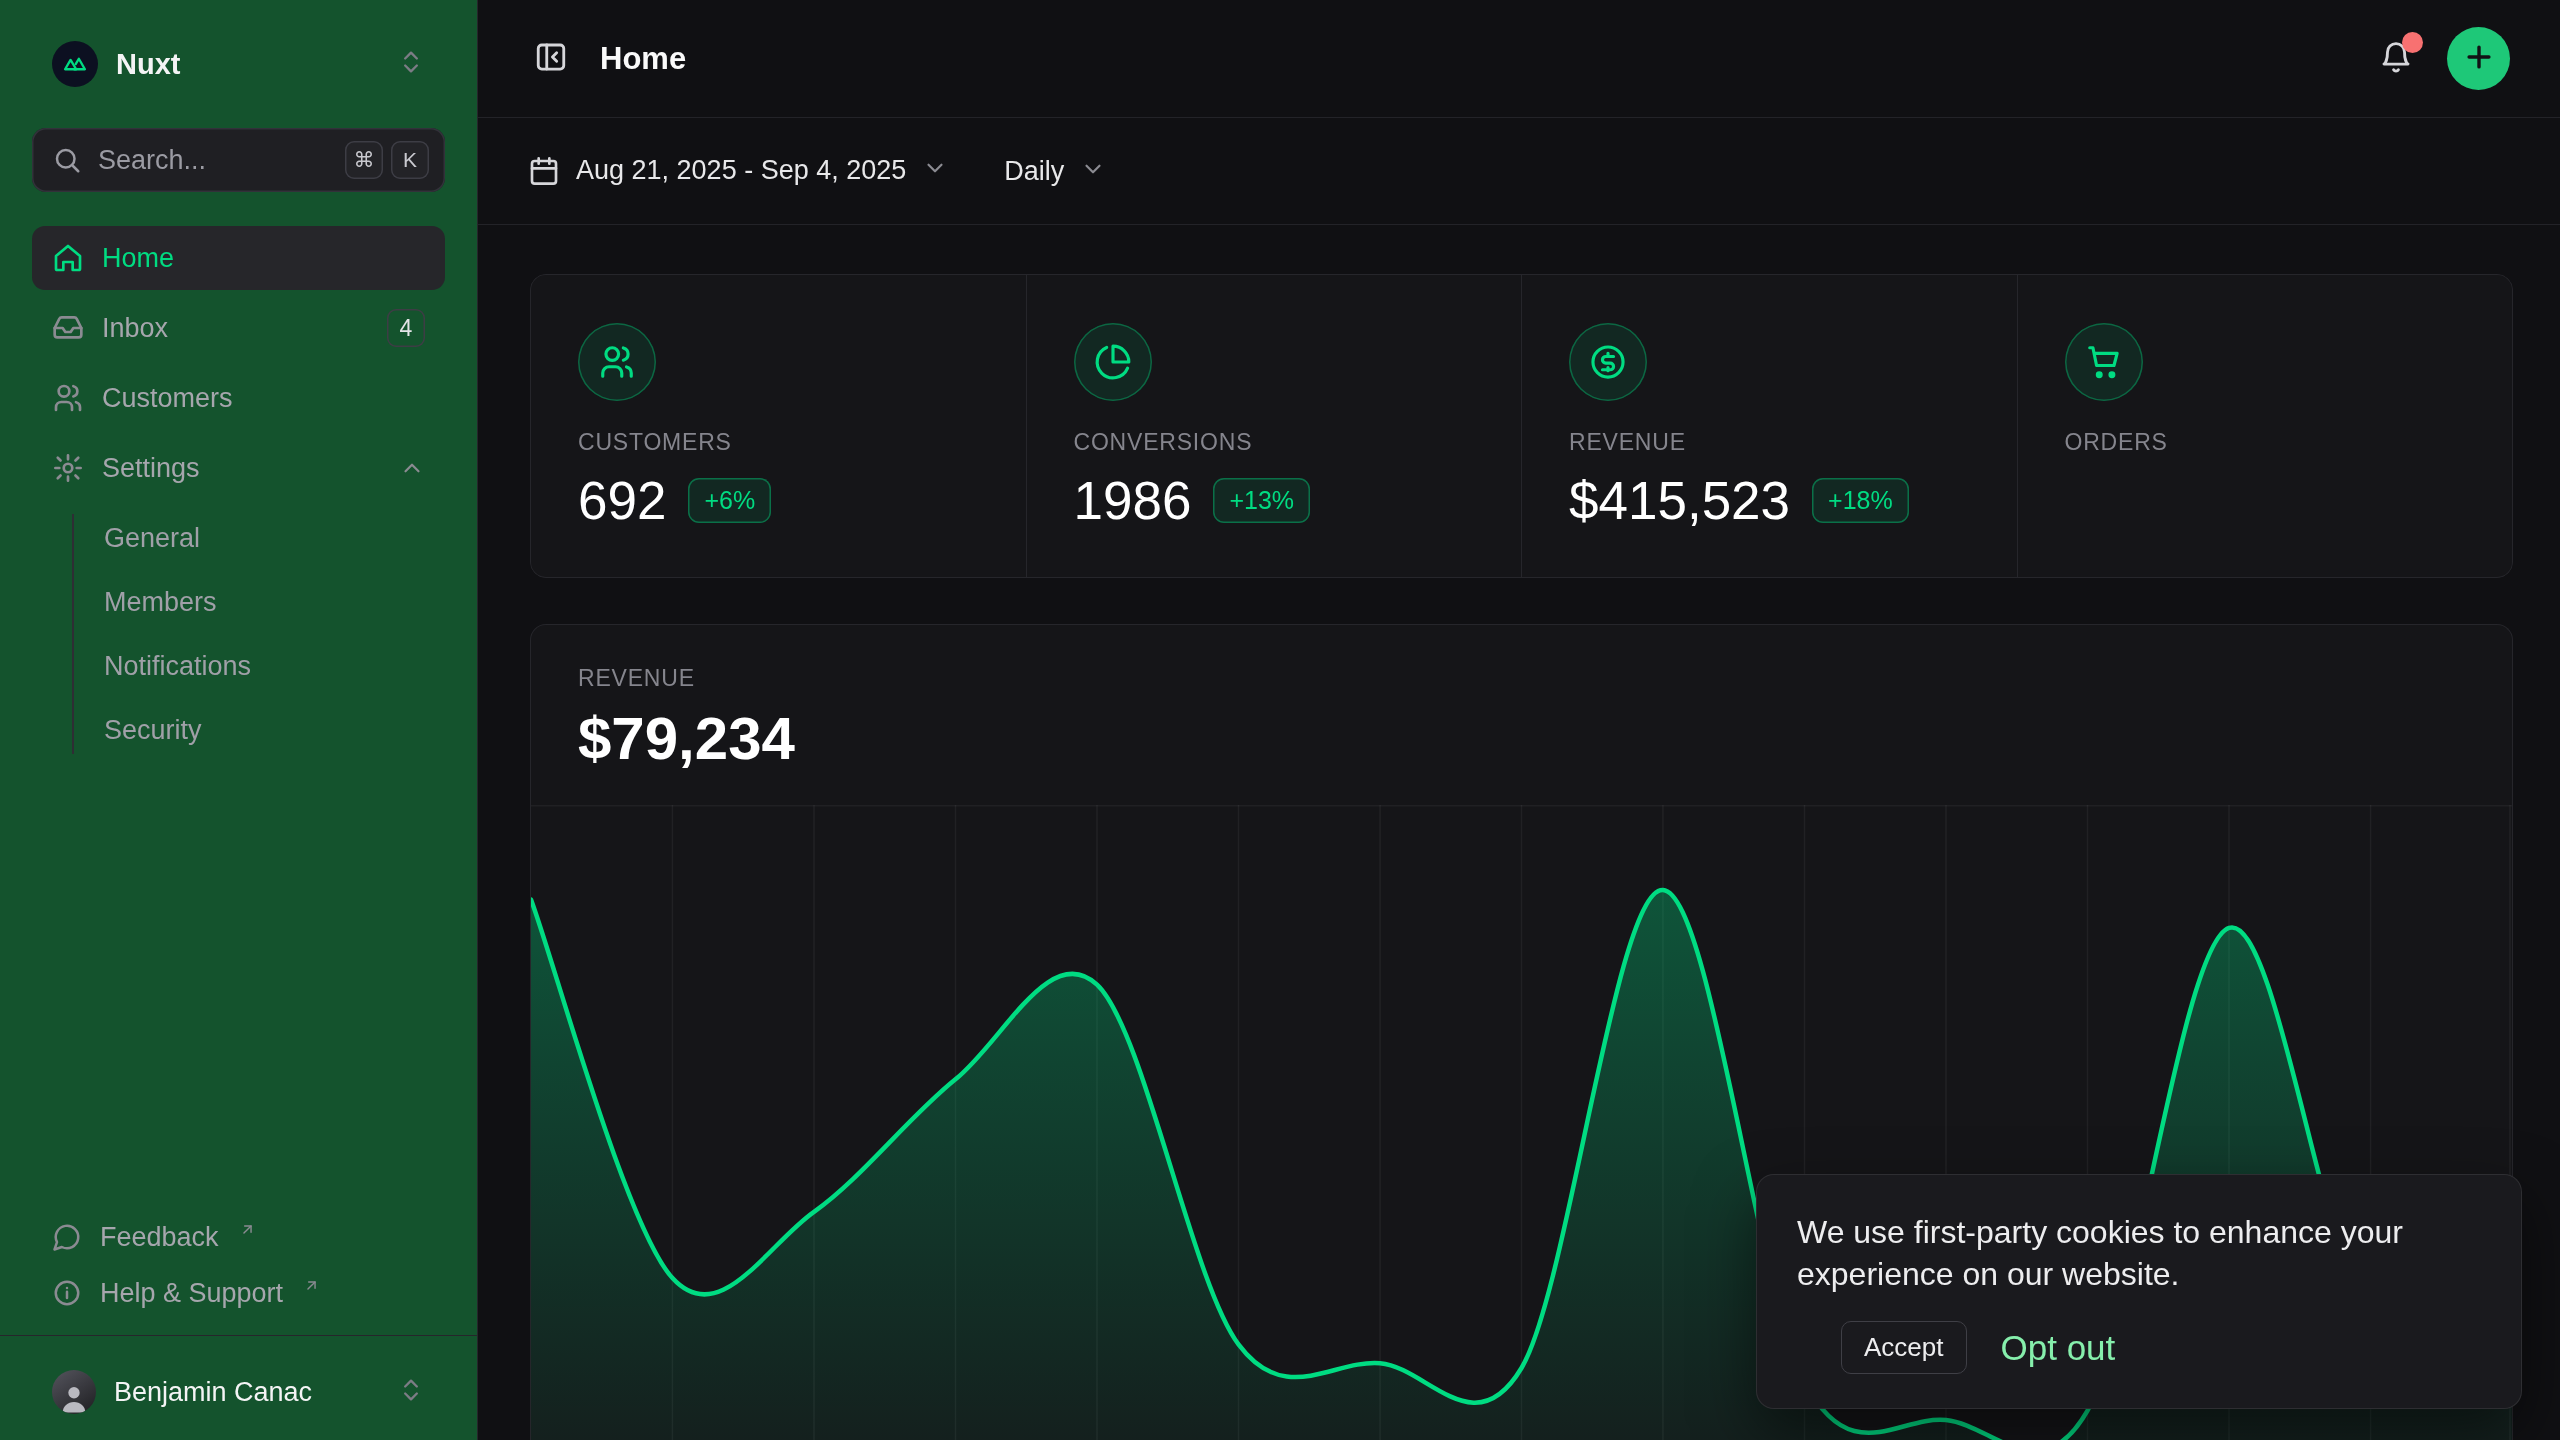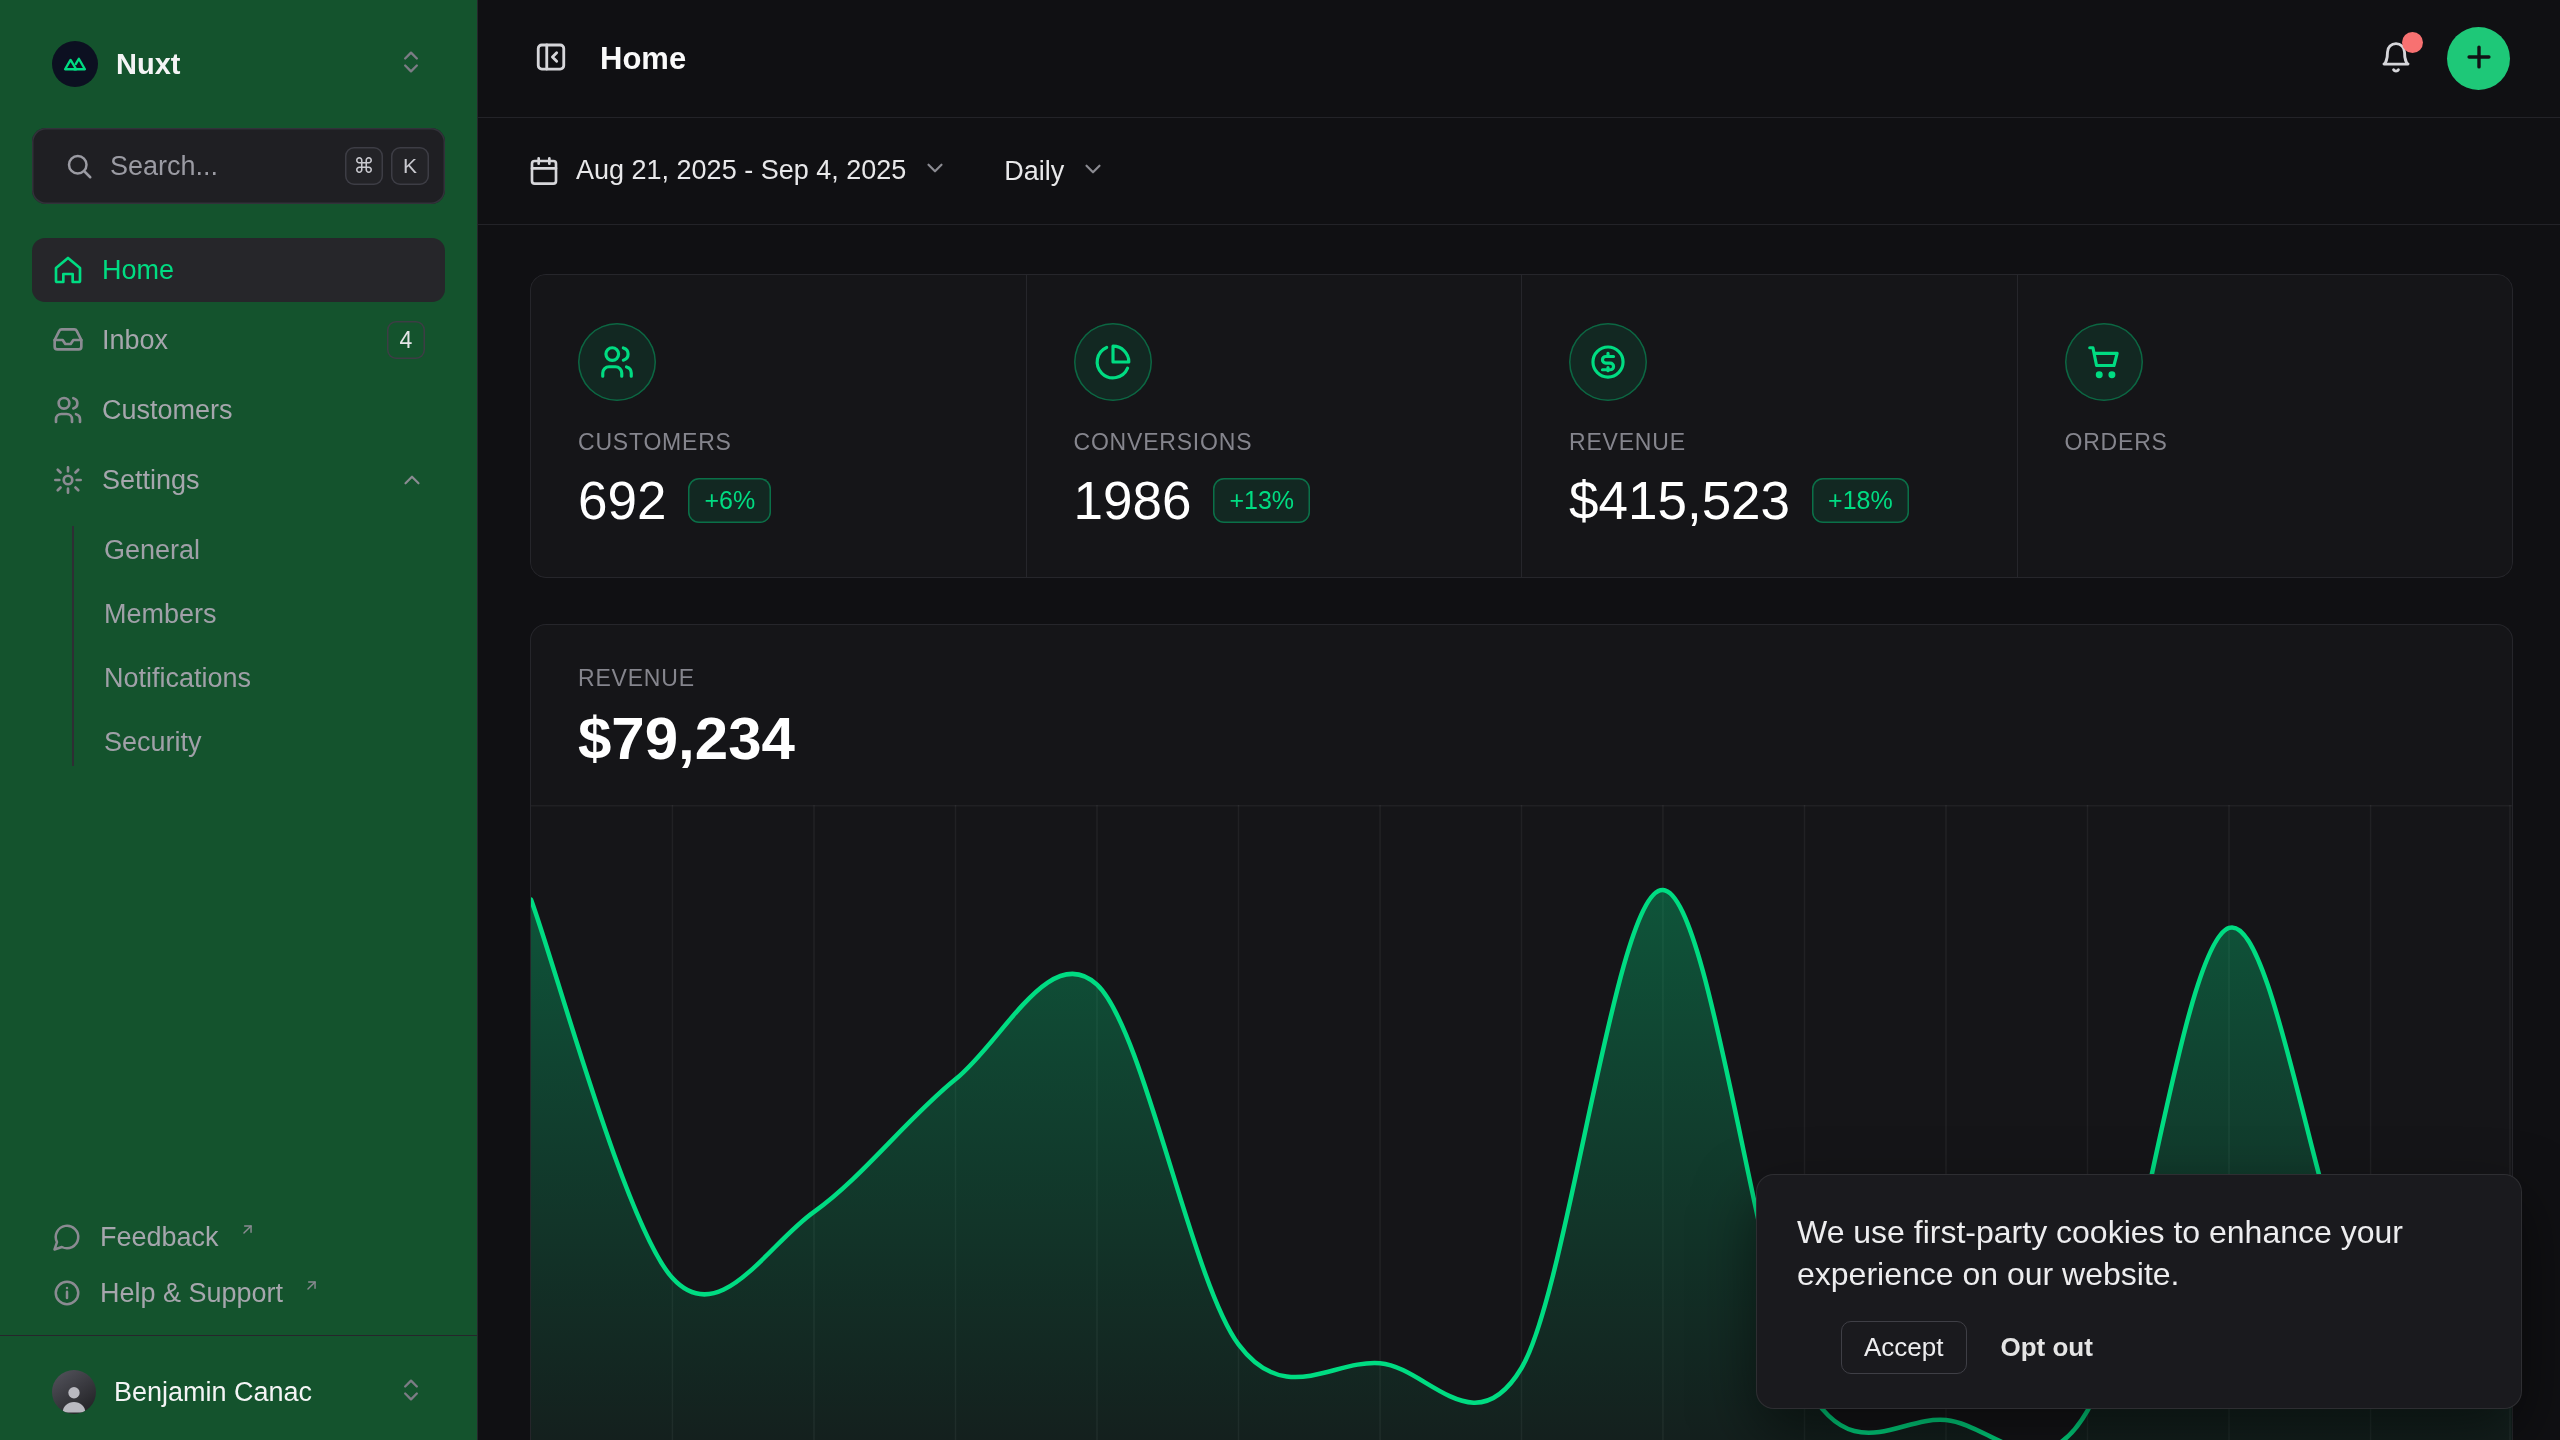--- a/index.html
+++ b/index.html
@@ -8,21 +8,21 @@
   .app{ position:relative; width:2560px; height:1440px; background:#101013; overflow:hidden; display:flex; color:#e4e4e7;}
 
   
   .sidebar{ width:478px; min-width:478px; background:#14532d; border-right:1px solid #26262b; display:flex; flex-direction:column; padding:0 32px;}
   .brand{ height:128px; display:flex; align-items:center; gap:18px; padding:0 20px; cursor:pointer;}
   .brand-logo{ width:46px; height:46px; border-radius:50%; background:#0c1021; display:flex; align-items:center; justify-content:center; color:#00dc82;}
   .brand-logo svg{ width:28px; height:28px;}
   .brand-name{ font-size:29px; font-weight:700; color:#f4f4f5;}
   .selector{ margin-left:auto; color:#7c7c85;}
   .selector svg{ width:28px; height:28px;}
-  .searchbar{ height:76px; border-radius:14px; background:#1f1f23; box-shadow:inset 0 0 0 1.5px #32323a; display:flex; align-items:center; gap:16px; padding:0 16px 0 32px; cursor:text;}
+  .searchbar{ height:64px; border-radius:14px; background:#1f1f23; box-shadow:inset 0 0 0 1.5px #32323a; display:flex; align-items:center; gap:16px; padding:0 16px 0 20px; cursor:text;}
   .searchbar .sicon{ color:#9b9ba3; display:flex;}
   .searchbar .sicon svg{ width:30px; height:30px;}
   .search-ph{ font-size:27px; color:#9b9ba3;}
   .kbds{ margin-left:auto; display:flex; gap:8px;}
   .kbd{ min-width:38px; height:38px; border-radius:9px; background:#232327; box-shadow:inset 0 0 0 1.5px #3d3d45; color:#c9c9cf; font-size:21px; display:flex; align-items:center; justify-content:center; padding:0 8px;}
   nav{ margin-top:34px; display:flex; flex-direction:column; gap:6px;}
   .nav-item{ height:64px; border-radius:13px; display:flex; align-items:center; gap:18px; padding:0 20px; color:#a6a6ad; font-size:27px; cursor:pointer;}
   .nav-item .nicon{ display:flex; color:#8b8b92;}
   .nav-item .nicon svg{ width:32px; height:32px;}
   .nav-item.active{ background:#26262a; color:#00dc82;}
@@ -80,21 +80,21 @@
   .rev-head{ padding:40px 47px 0 47px;}
   .rev-label{ font-size:23px; letter-spacing:0.8px; color:#85858d; font-weight:500;}
   .rev-total{ margin-top:12px; font-size:60px; font-weight:700; color:#ffffff;}
   .chart-wrap{ margin-top:32px; flex:1;}
   .chart-wrap svg{ display:block; width:100%; height:635px;}
 
   .cookie-banner{ position:absolute; right:38px; bottom:31px; width:766px; background:#1a1a1e; border:1px solid rgba(255,255,255,0.09); border-radius:18px; padding:36px 40px 34px 40px; box-shadow:0 24px 60px rgba(0,0,0,0.5);}
   .cookie-text{ font-size:32px; line-height:42px; color:#ededef; max-width:620px;}
   .cookie-actions{ margin-top:26px; display:flex; align-items:center; gap:34px;padding-left:44px;}
   .btn-outline{ background:none; font-family:inherit; border:1.5px solid #3f3f46; border-radius:10px; color:#ededef; font-size:26px; font-weight:500; padding:10px 22px; cursor:pointer;}
-  .btn-ghost{ background:none; border:none; font-family:inherit; color:#e5e5e5; font-size:26px; font-weight:700; cursor:pointer;}
+  .btn-ghost{ background:none; border:none; font-family:inherit; color:#86efac; font-size:35px; font-weight:400; cursor:pointer;}
 </style>
 </head>
 <body>
 
 <div class="app">
 
   <aside class="sidebar">
     <div class="brand">
       <span class="brand-logo">
           <svg viewBox="0 0 24 24" fill="none" stroke="currentColor" stroke-width="2" stroke-linecap="round" stroke-linejoin="round">

